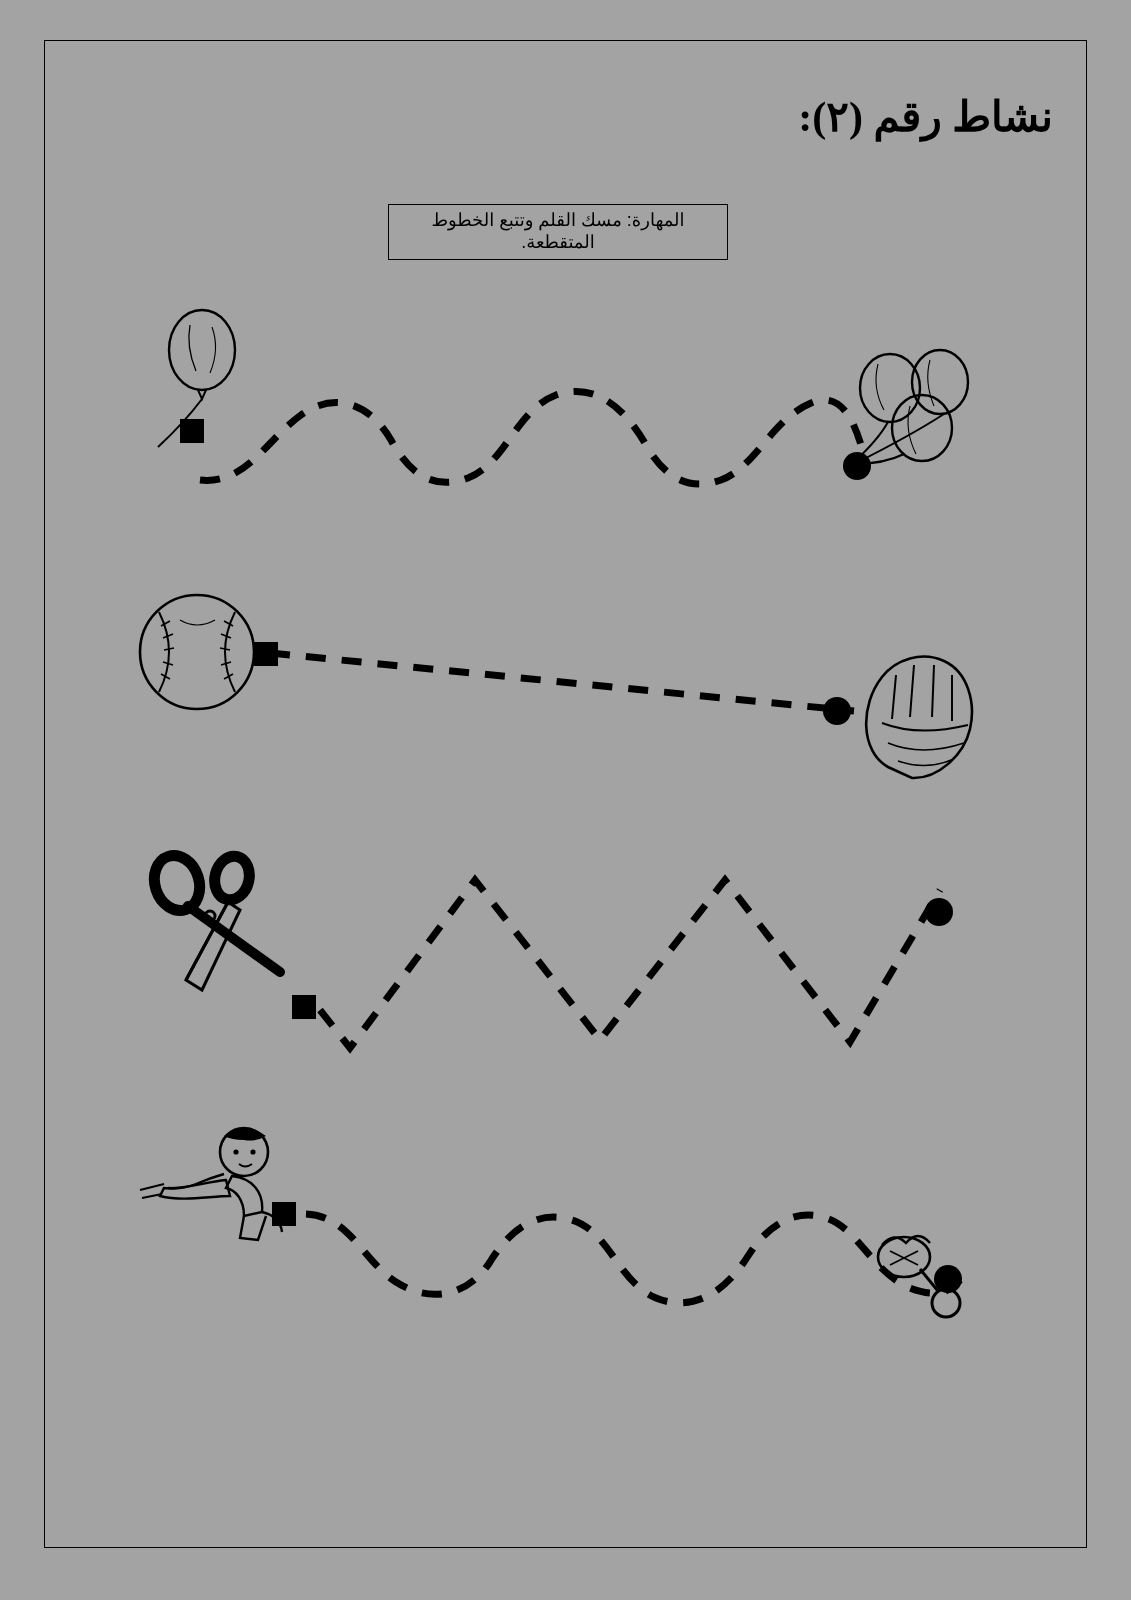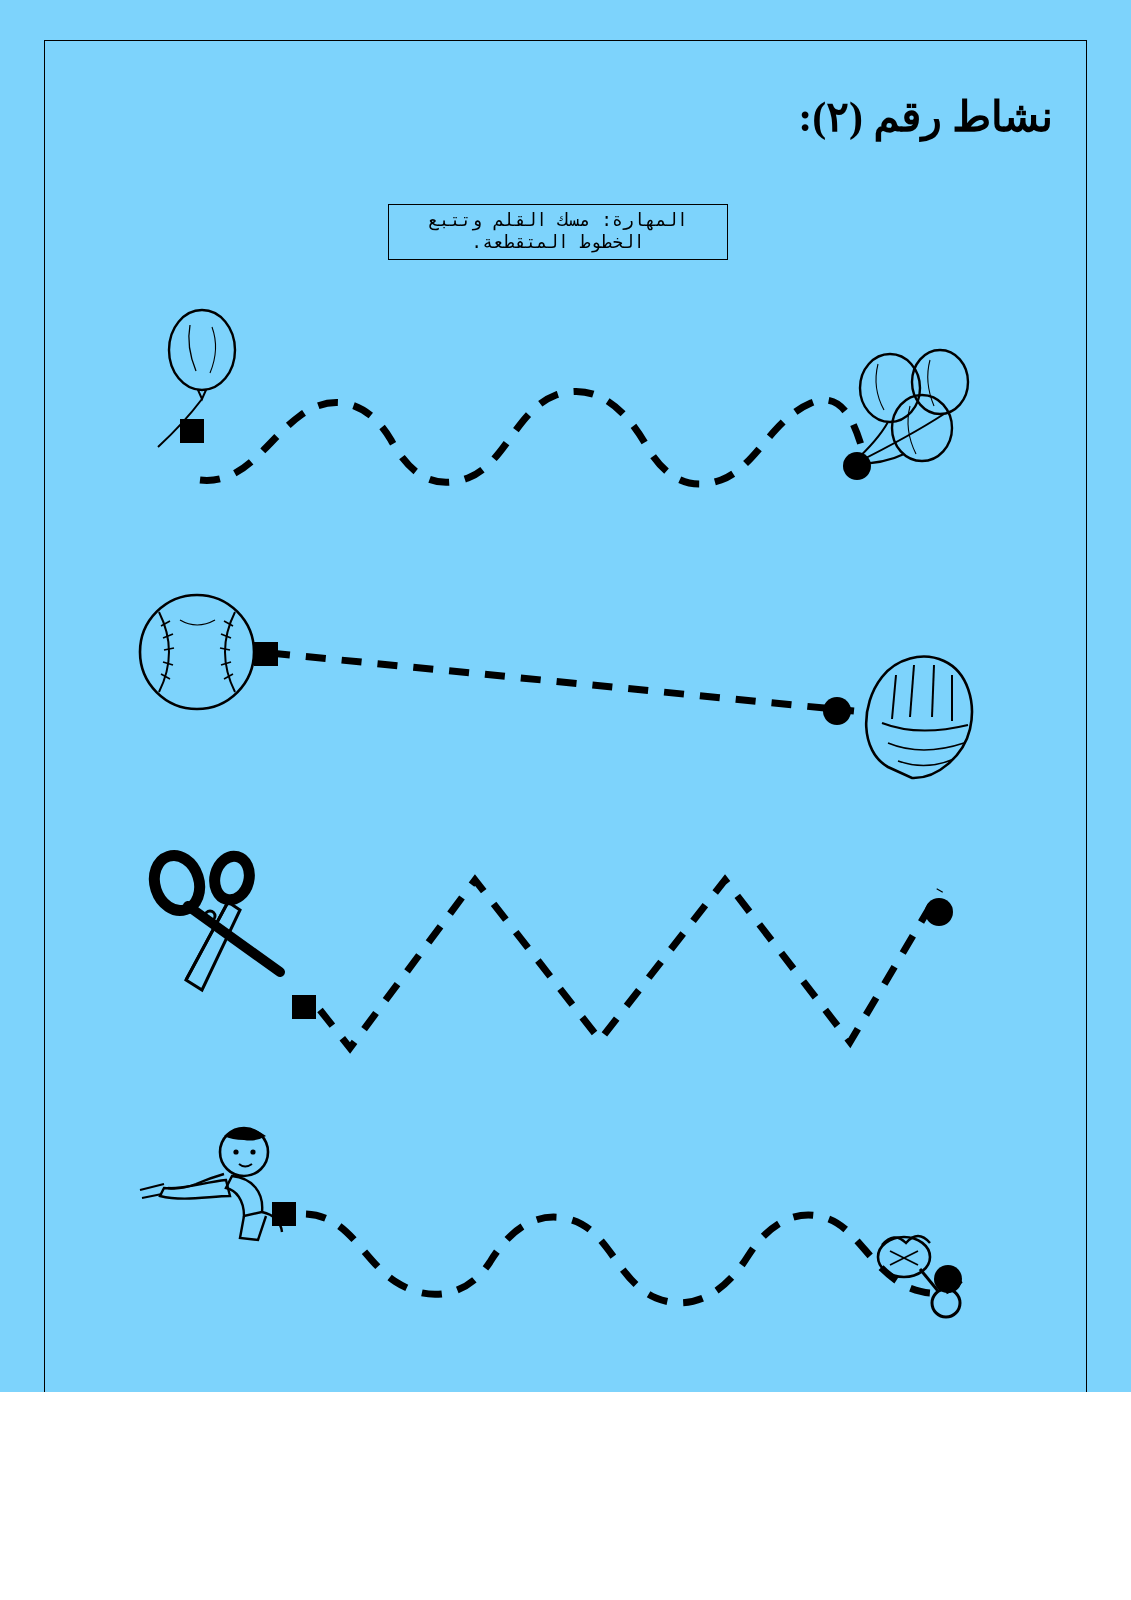--- a/index.html
+++ b/index.html
@@ -6,22 +6,22 @@
     margin: 0;
     padding: 0;
     background: #ffffff;
   }
   body {
     font-family: "Liberation Serif", serif;
   }
   .page {
     position: relative;
     width: 1131px;
-    height: 1392px;
-    background: #7dd3fc;
+    height: 1600px;
+    background: #a3a3a3;
     overflow: hidden;
   }
   
   .page-border {
     position: absolute;
     left: 44px;
     top: 40px;
     width: 1043px;
     height: 1508px;
     border: 1.5px solid #000;
@@ -42,21 +42,21 @@
     position: absolute;
     left: 388px;
     top: 204px;
     width: 340px;
     border: 1.2px solid #000;
     box-sizing: border-box;
     padding: 4px 8px 6px 8px;
     text-align: center;
     direction: rtl;
     font-size: 18px;
-    font-family: Liberation Mono, monospace;
+    font-family: Liberation Sans, sans-serif;
     color: #000;
   }
   .row {
     position: absolute;
     left: 0;
     width: 1131px;
   }
   .art {
     position: absolute;
   }

